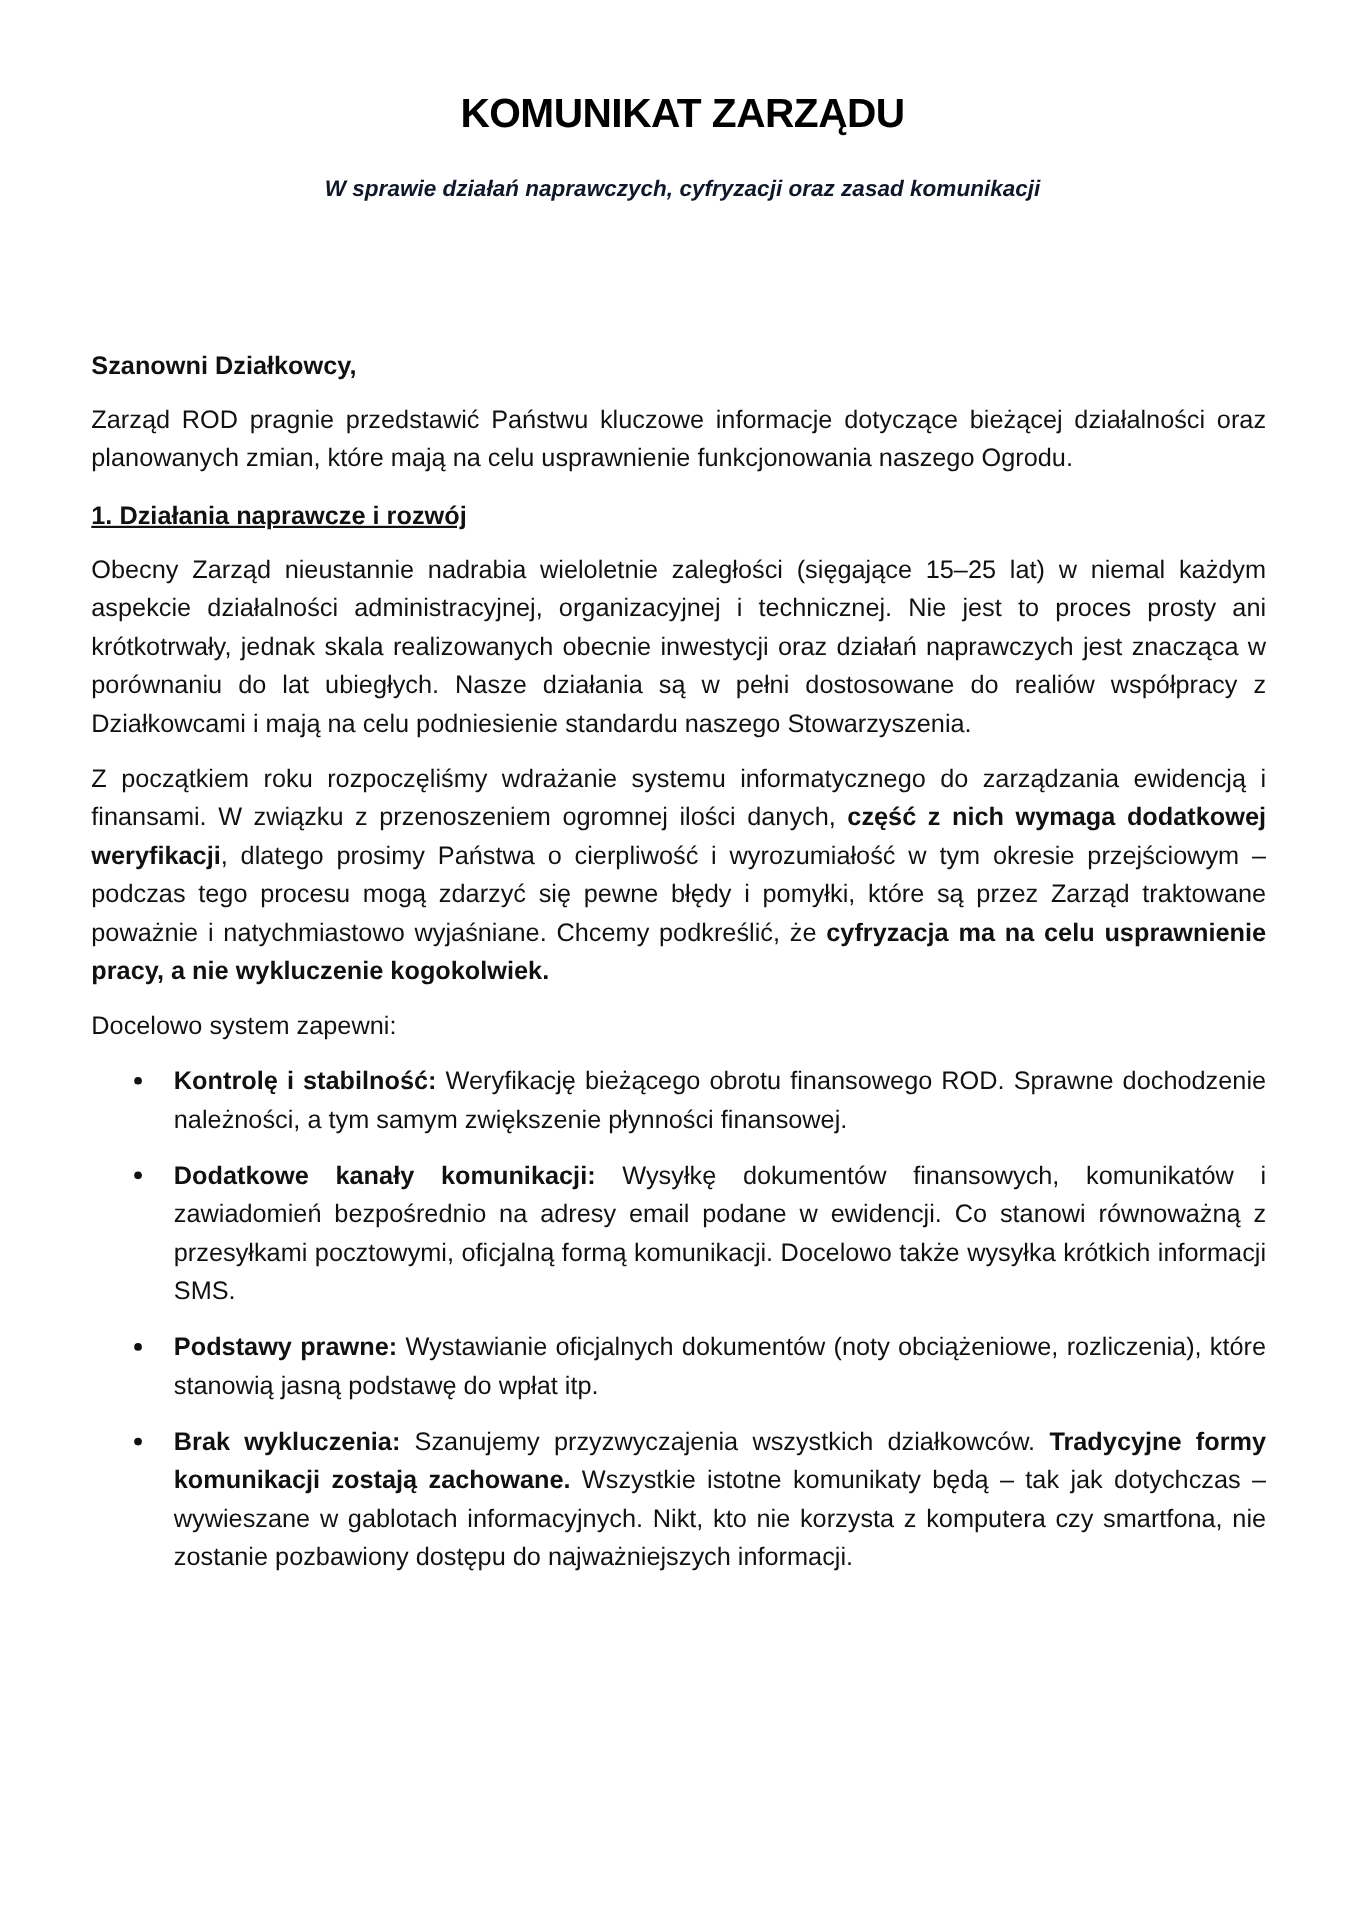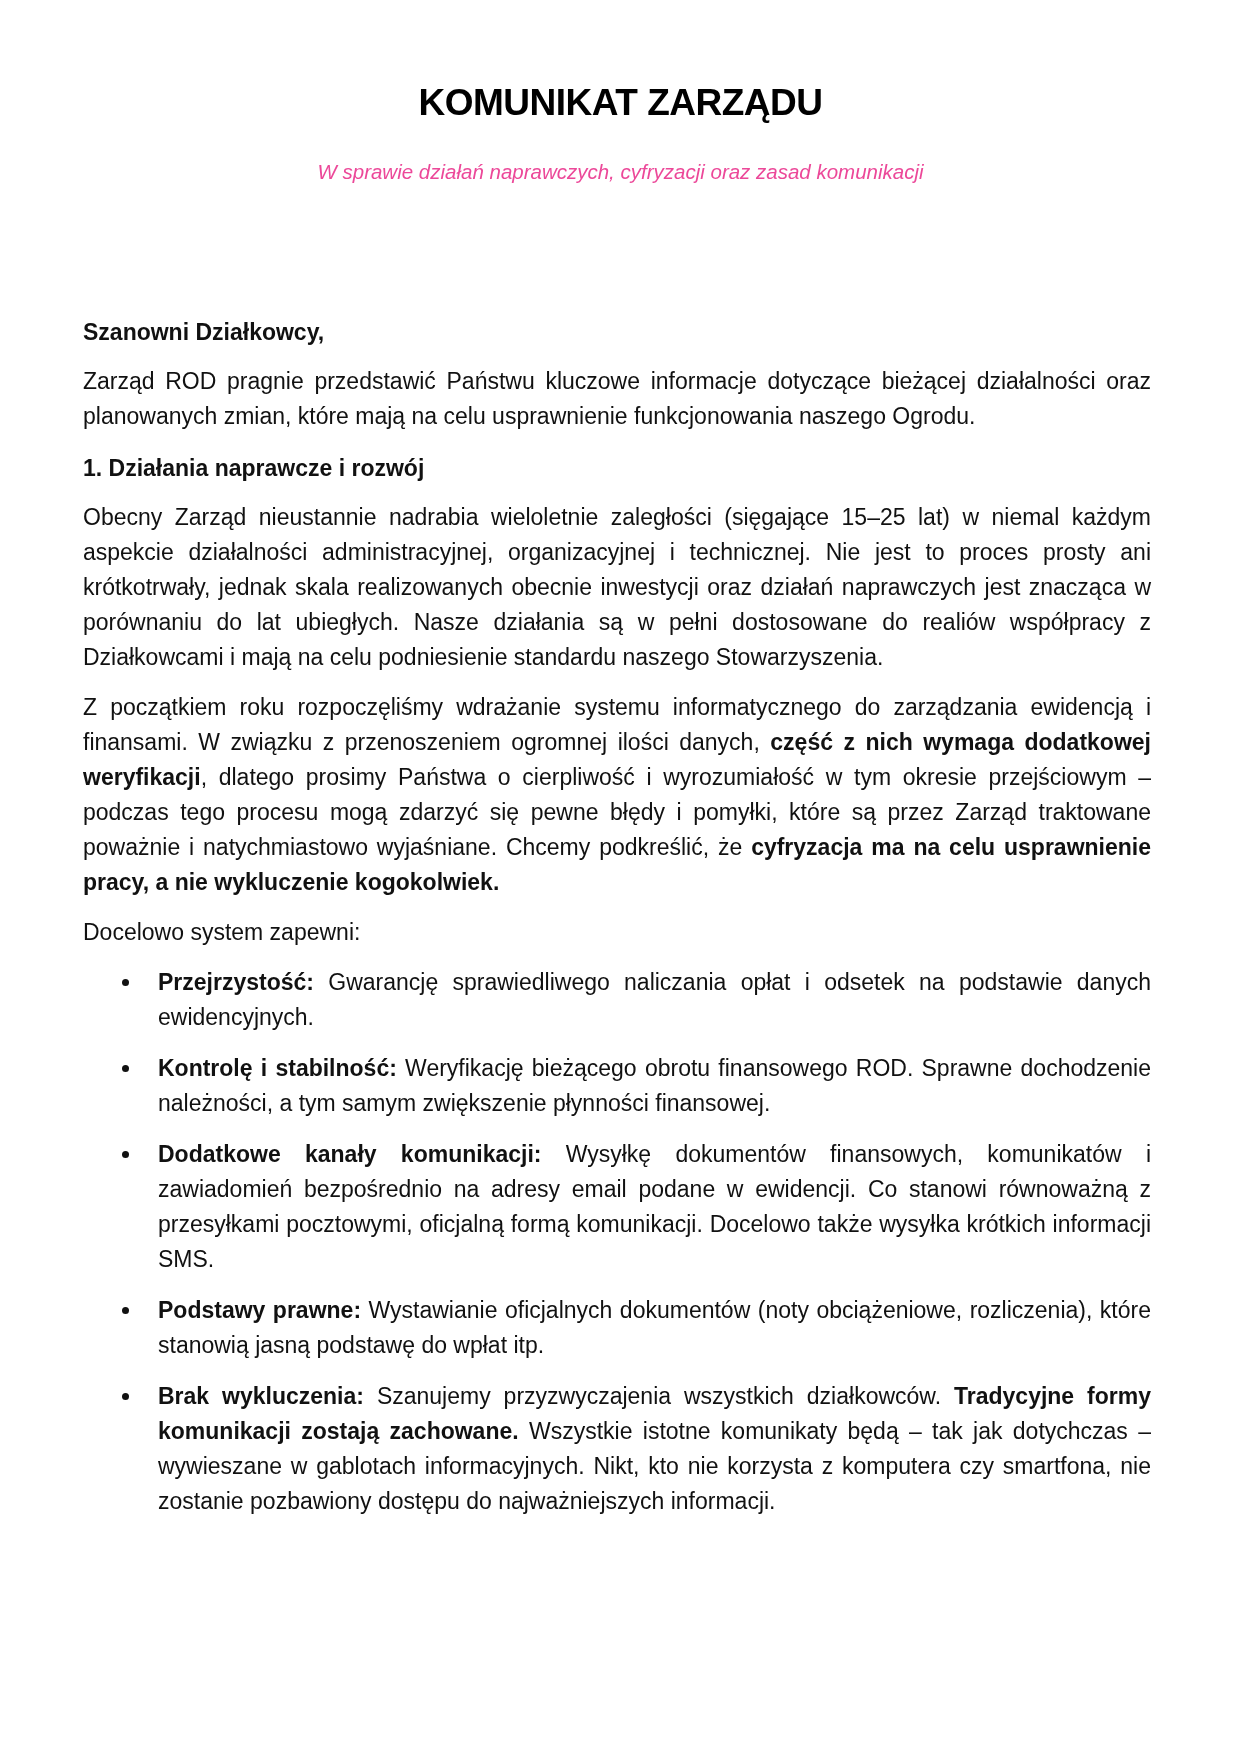--- a/index.html
+++ b/index.html
@@ -2,25 +2,25 @@
 <html><head>
   <meta charset="utf-8">
   <style>
     html, body { margin: 0; padding: 0; background: #ffffff; }
     body { width: 1241px; height: 1755px; position: relative; overflow: hidden; color: #111111;
       font-family: "Liberation Sans", sans-serif; }
     .page { position: absolute; left: 0; top: 0; width: 1241px; height: 1755px; background: #fff; }
     .title { position: absolute; top: 82px; left: 0; width: 1241px; text-align: center;
       font-size: 37px; font-weight: bold; letter-spacing: -0.5px; color: #000; }
     .subtitle { position: absolute; top: 160px; left: 0; width: 1241px; text-align: center;
-      font-size: 20.5px; font-weight: normal; font-style: italic; color: #ec4899; }
+      font-size: 20.5px; font-weight: bold; font-style: italic; color: #0f172a; }
     .body { position: absolute; left: 83px; top: 315px; width: 1068px; font-size: 23px; line-height: 35px; }
     .p { margin: 0 0 15px 0; text-align: justify; }
     .greeting { font-weight: bold; margin-bottom: 14px; }
-    .h { font-weight: bold; margin: 17px 0 14px 0; }
+    .h { font-weight: bold; margin: 17px 0 14px 0; text-decoration: underline; }
     b { font-weight: bold; }
     ul.bullets { list-style: none; margin: 0; padding: 0; }
     ul.bullets li { position: relative; padding-left: 75px; text-align: justify; margin-bottom: 16px; }
     ul.bullets li .dot { position: absolute; left: 39px; top: 14px; width: 7px; height: 7px; border-radius: 50%; background: #111; }
   </style>
 </head>
 <body>
 
 <div class="page">
   <div class="title">KOMUNIKAT ZARZĄDU</div>
@@ -31,20 +31,19 @@
     <p class="p">Zarząd ROD pragnie przedstawić Państwu kluczowe informacje dotyczące bieżącej działalności oraz planowanych zmian, które mają na celu usprawnienie funkcjonowania naszego Ogrodu.</p>
 
     <p class="p h">1. Działania naprawcze i rozwój</p>
     <p class="p">Obecny Zarząd nieustannie nadrabia wieloletnie zaległości (sięgające 15–25 lat) w niemal każdym aspekcie działalności administracyjnej, organizacyjnej i technicznej. Nie jest to proces prosty ani krótkotrwały, jednak skala realizowanych obecnie inwestycji oraz działań naprawczych jest znacząca w porównaniu do lat ubiegłych. Nasze działania są w pełni dostosowane do realiów współpracy z Działkowcami i mają na celu podniesienie standardu naszego Stowarzyszenia.</p>
 
     <p class="p"><span>Z początkiem roku rozpoczęliśmy wdrażanie systemu informatycznego do zarządzania ewidencją i finansami. W związku z przenoszeniem ogromnej ilości danych, </span><b>część z nich wymaga dodatkowej weryfikacji</b><span>, dlatego prosimy Państwa o cierpliwość i wyrozumiałość w tym okresie przejściowym – podczas tego procesu mogą zdarzyć się pewne błędy i pomyłki, które są przez Zarząd traktowane poważnie i natychmiastowo wyjaśniane. Chcemy podkreślić, że </span><b>cyfryzacja ma na celu usprawnienie pracy, a nie wykluczenie kogokolwiek.</b></p>
 
     <p class="p">Docelowo system zapewni:</p>
 
     <ul class="bullets">
-      <li><span class="dot"></span><b>Przejrzystość:</b><span> Gwarancję sprawiedliwego naliczania opłat i odsetek na podstawie danych ewidencyjnych.</span></li>
       <li><span class="dot"></span><b>Kontrolę i stabilność:</b><span> Weryfikację bieżącego obrotu finansowego ROD. Sprawne dochodzenie należności, a tym samym zwiększenie płynności finansowej.</span></li>
       <li><span class="dot"></span><b>Dodatkowe kanały komunikacji:</b><span> Wysyłkę dokumentów finansowych, komunikatów i zawiadomień bezpośrednio na adresy email podane w ewidencji. Co stanowi równoważną z przesyłkami pocztowymi, oficjalną formą komunikacji. Docelowo także wysyłka krótkich informacji SMS.</span></li>
       <li><span class="dot"></span><b>Podstawy prawne:</b><span> Wystawianie oficjalnych dokumentów (noty obciążeniowe, rozliczenia), które stanowią jasną podstawę do wpłat itp.</span></li>
       <li><span class="dot"></span><b>Brak wykluczenia:</b><span> Szanujemy przyzwyczajenia wszystkich działkowców. </span><b>Tradycyjne formy komunikacji zostają zachowane.</b><span> Wszystkie istotne komunikaty będą – tak jak dotychczas – wywieszane w gablotach informacyjnych. Nikt, kto nie korzysta z komputera czy smartfona, nie zostanie pozbawiony dostępu do najważniejszych informacji.</span></li>
     </ul>
   </div>
 </div>
 
 </body></html>

